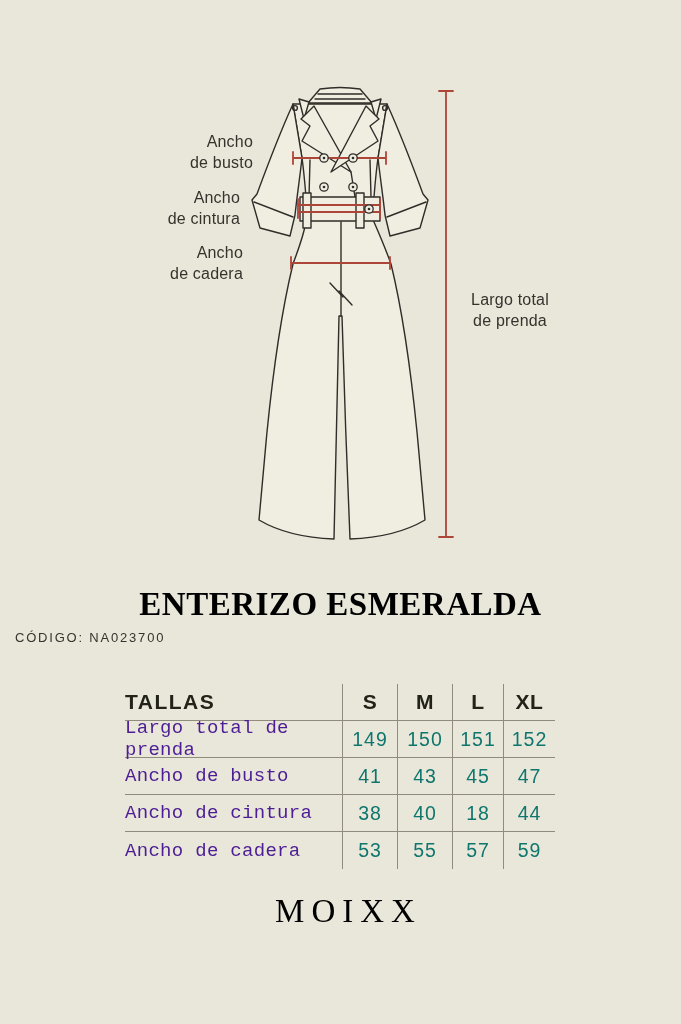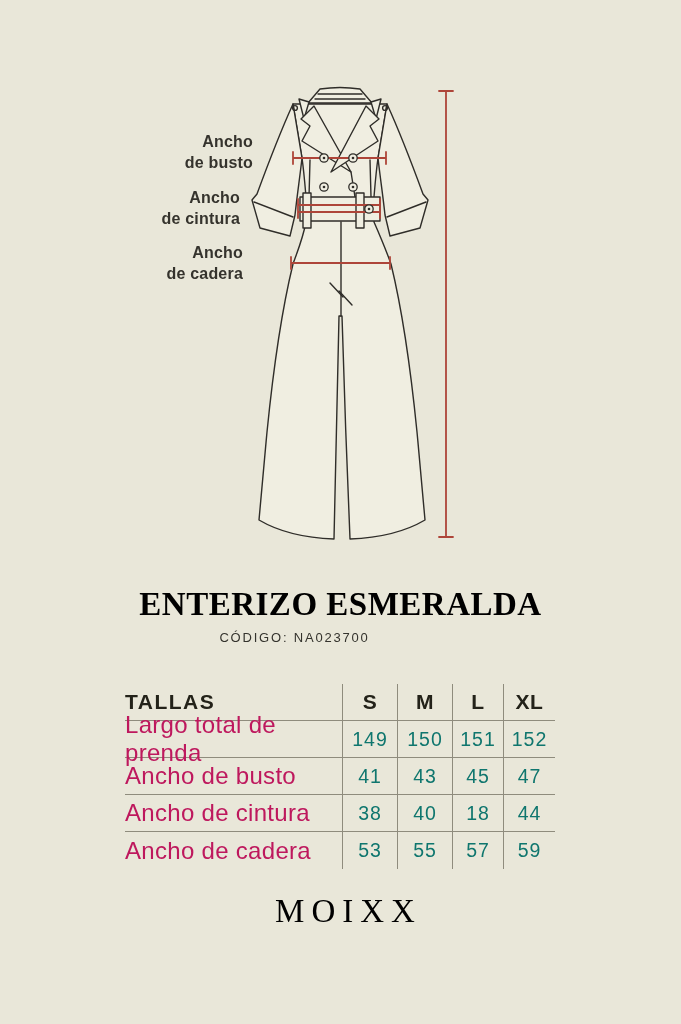--- a/index.html
+++ b/index.html
@@ -10,52 +10,51 @@
     color:#232219;
     overflow:hidden;
   }
   
   .measure-label{
     position:absolute;
     font-size:16px;line-height:21px;
     color:#35332d;
     letter-spacing:.2px;
   }
-  .measure-label span{display:block;font-weight:bold;}
+  .measure-label span{display:block;}
   .lbl-right{text-align:right;}
   .lbl-center{text-align:center;}
   
   .product-title{
     position:absolute;left:0;top:585px;width:681px;
     text-align:center;
     font-family:"Liberation Serif",serif;
     font-weight:bold;font-size:33px;line-height:38px;
     letter-spacing:.5px;color:#000000;
   }
   .product-code{
-    position:absolute;left:0;top:629px;width:589px;
-    text-align:center;
+    position:absolute;left:15px;top:629px;width:589px;
     font-size:13px;line-height:18px;
     letter-spacing:1.8px;color:#34332d;
   }
   
   .size-table{
     position:absolute;left:125px;top:676px;width:430px;
     display:grid;
     grid-template-columns:217px 55px 55px 51px 52px;
     grid-template-rows:37px 37px 37px 37px 37px;
     margin-top:8px;
     --line:#8f8c7d;
   }
   .cell{display:flex;align-items:center;}
   .vline{border-left:1px solid var(--line);}
   .hb{border-bottom:1px solid var(--line);}
   .c-title{font-weight:bold;font-size:21px;letter-spacing:1.5px;}
   .c-size{justify-content:center;font-weight:bold;font-size:21px;letter-spacing:.5px;}
-  .c-label{font-size:24px;letter-spacing:.3px;color:#be185d;}
+  .c-label{font-size:19px;letter-spacing:.3px;color:#4c1d95;font-family:Liberation Mono, monospace;}
   .c-num{justify-content:center;font-size:19.5px;letter-spacing:1px;color:#0f766e;}
   
   .brand-logo{
     position:absolute;left:8px;top:893px;width:681px;
     text-align:center;
     font-family:"Liberation Serif",serif;
     font-size:33px;line-height:36px;
     letter-spacing:7px;color:#000000;
   }
   svg{position:absolute;left:0;top:0;}
@@ -148,20 +147,24 @@
     <span>de busto</span>
   </div>
   <div class="measure-label lbl-right" style="left:140px;top:187px;width:100px;">
     <span>Ancho</span>
     <span>de cintura</span>
   </div>
   <div class="measure-label lbl-right" style="left:143px;top:242px;width:100px;">
     <span>Ancho</span>
     <span>de cadera</span>
   </div>
+  <div class="measure-label lbl-center" style="left:464px;top:289px;width:92px;">
+    <span>Largo total</span>
+    <span>de prenda</span>
+  </div>
 
   <div class="product-title">ENTERIZO ESMERALDA</div>
   <div class="product-code">CÓDIGO: NA023700</div>
 
   <div class="size-table" style="--line: #8f8c7d;">
 
     <div class="cell hb c-title">TALLAS</div>
     <div class="cell hb vline c-size">S</div>
     <div class="cell hb vline c-size">M</div>
     <div class="cell hb vline c-size">L</div>

